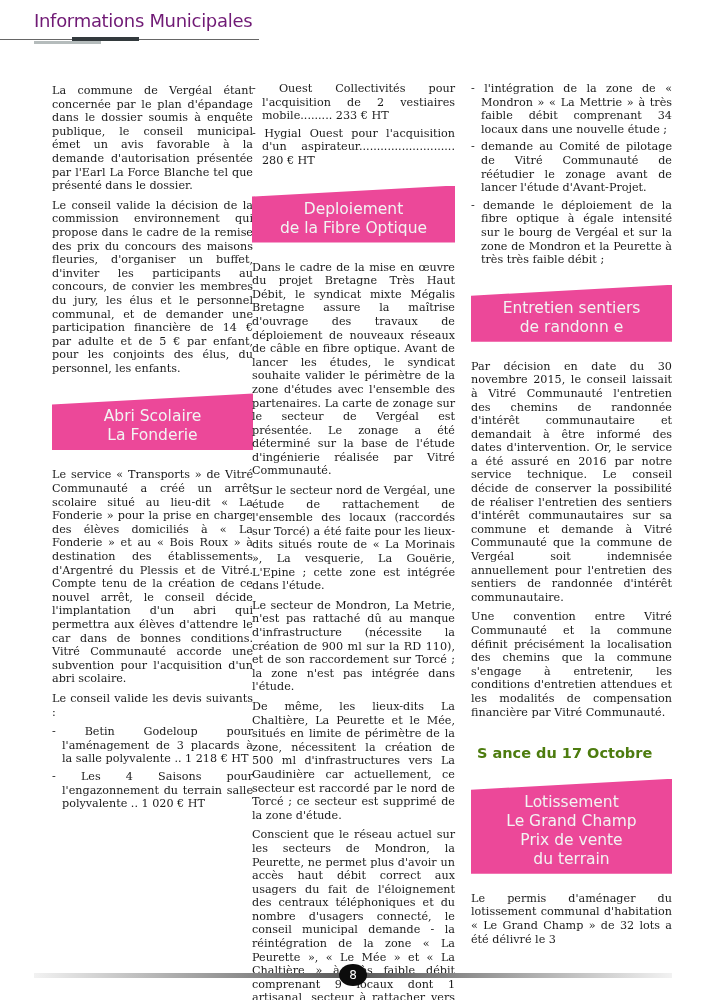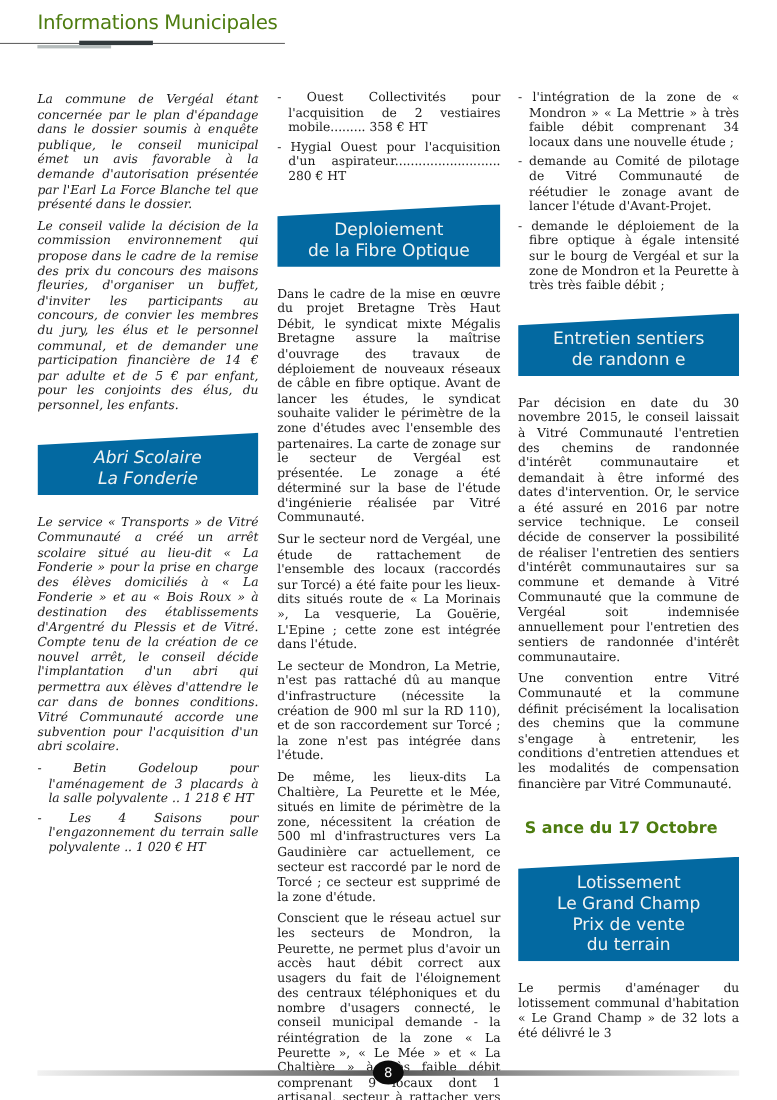--- a/index.html
+++ b/index.html
@@ -1,34 +1,34 @@
 <!DOCTYPE html>
 <html><head>
 <meta charset="utf-8">
 <style>
   html, body { margin: 0; padding: 0; background: #ffffff; }
   body { width: 706px; height: 1000px; position: relative; overflow: hidden; font-family: "DejaVu Serif", serif; color: #1a1a1a; }
-  .header-title { position: absolute; left: 34px; top: 10px; font-family: "DejaVu Sans", sans-serif; font-size: 18px; color: #4d7c0f; letter-spacing: -0.3px; }
+  .header-title { position: absolute; left: 34px; top: 10px; font-family: "DejaVu Sans", sans-serif; font-size: 18px; color: #701a75; letter-spacing: -0.3px; }
   .header-rule { position: absolute; left: 0; top: 39px; width: 259px; height: 1px; background: #666; }
   .header-bar-dark { position: absolute; left: 72px; top: 37px; width: 67px; height: 4px; background: #333a3d; }
   .header-bar-light { position: absolute; left: 34px; top: 41px; width: 67px; height: 3px; background: #b5bcbc; }
 
   .col { position: absolute; top: 84px; font-size: 11.2px; line-height: 13.6px; text-align: justify; }
-  .col1 { left: 34px; width: 201px; font-style: italic; }
+  .col1 { left: 52px; width: 201px; }
   .col2 { left: 252px; width: 203px; top: 82px; }
   .col3 { left: 471px; width: 201px; top: 82px; }
 
   .col p { margin: 0 0 6px 0; }
   .col ul { list-style: none; margin: 0 0 6px 0; padding: 0; }
   .col li { padding-left: 10px; text-indent: -10px; margin-bottom: 4px; }
   .col li::before { content: "- "; }
 
   .sec-head {
     position: relative;
-    background: #0369a1;
+    background: #ec4899;
     color: #f2f4f3;
     font-family: "DejaVu Sans", sans-serif;
     font-size: 15.5px;
     line-height: 19px;
     text-align: center;
     padding: 14px 4px 5px 4px;
     margin: 18px 0 18px 0;
     clip-path: polygon(0 11px, 100% 0, 100% 100%, 0 100%);
     white-space: pre-line;
   }
@@ -51,29 +51,30 @@
 
 <div class="col col1">
   <p>La commune de Vergéal étant concernée par le plan d'épandage dans le dossier soumis à enquête publique, le conseil municipal émet un avis favorable à la demande d'autorisation présentée par l'Earl La Force Blanche tel que présenté dans le dossier.</p>
 
   <p>Le conseil valide la décision de la commission environnement qui propose dans le cadre de la remise des prix du concours des maisons fleuries, d'organiser un buffet, d'inviter les participants au concours, de convier les membres du jury, les élus et le personnel communal, et de demander une participation financière de 14 € par adulte et de 5 € par enfant, pour les conjoints des élus, du personnel, les enfants.</p>
 
   <div class="sec-head">Abri Scolaire
 La Fonderie</div>
   <p>Le service « Transports » de Vitré Communauté a créé un arrêt scolaire situé au lieu-dit « La Fonderie » pour la prise en charge des élèves domiciliés à « La Fonderie » et au « Bois Roux » à destination des établissements d'Argentré du Plessis et de Vitré. Compte tenu de la création de ce nouvel arrêt, le conseil décide l'implantation d'un abri qui permettra aux élèves d'attendre le car dans de bonnes conditions. Vitré Communauté accorde une subvention pour l'acquisition d'un abri scolaire.</p>
 
+  <p>Le conseil valide les devis suivants :</p>
   <ul>
     <li>Betin Godeloup pour l'aménagement de 3 placards à la salle polyvalente .. 1 218 € HT</li>
     <li>Les 4 Saisons pour l'engazonnement du terrain salle polyvalente .. 1 020 € HT</li>
   </ul>
 </div>
 
 <div class="col col2">
   <ul>
-    <li>Ouest Collectivités pour l'acquisition de 2 vestiaires mobile......... 358 € HT</li>
+    <li>Ouest Collectivités pour l'acquisition de 2 vestiaires mobile......... 233 € HT</li>
     <li>Hygial Ouest pour l'acquisition d'un aspirateur........................... 280 € HT</li>
   </ul>
 
   <div class="sec-head">Deploiement
 de la Fibre Optique</div>
   <p>Dans le cadre de la mise en œuvre du projet Bretagne Très Haut Débit, le syndicat mixte Mégalis Bretagne assure la maîtrise d'ouvrage des travaux de déploiement de nouveaux réseaux de câble en fibre optique. Avant de lancer les études, le syndicat souhaite valider le périmètre de la zone d'études avec l'ensemble des partenaires. La carte de zonage sur le secteur de Vergéal est présentée. Le zonage a été déterminé sur la base de l'étude d'ingénierie réalisée par Vitré Communauté.</p>
   <p>Sur le secteur nord de Vergéal, une étude de rattachement de l'ensemble des locaux (raccordés sur Torcé) a été faite pour les lieux-dits situés route de « La Morinais », La vesquerie, La Gouërie, L'Epine ; cette zone est intégrée dans l'étude.</p>
   <p>Le secteur de Mondron, La Metrie, n'est pas rattaché dû au manque d'infrastructure (nécessite la création de 900 ml sur la RD 110), et de son raccordement sur Torcé ; la zone n'est pas intégrée dans l'étude.</p>
   <p>De même, les lieux-dits La Chaltière, La Peurette et le Mée, situés en limite de périmètre de la zone, nécessitent la création de 500 ml d'infrastructures vers La Gaudinière car actuellement, ce secteur est raccordé par le nord de Torcé ; ce secteur est supprimé de la zone d'étude.</p>
   <p>Conscient que le réseau actuel sur les secteurs de Mondron, la Peurette, ne permet plus d'avoir un accès haut débit correct aux usagers du fait de l'éloignement des centraux téléphoniques et du nombre d'usagers connecté, le conseil municipal demande - la réintégration de la zone « La Peurette », « Le Mée » et « La Chaltière » à très faible débit comprenant 9 locaux dont 1 artisanal, secteur à rattacher vers la Gaudinière ;</p>

